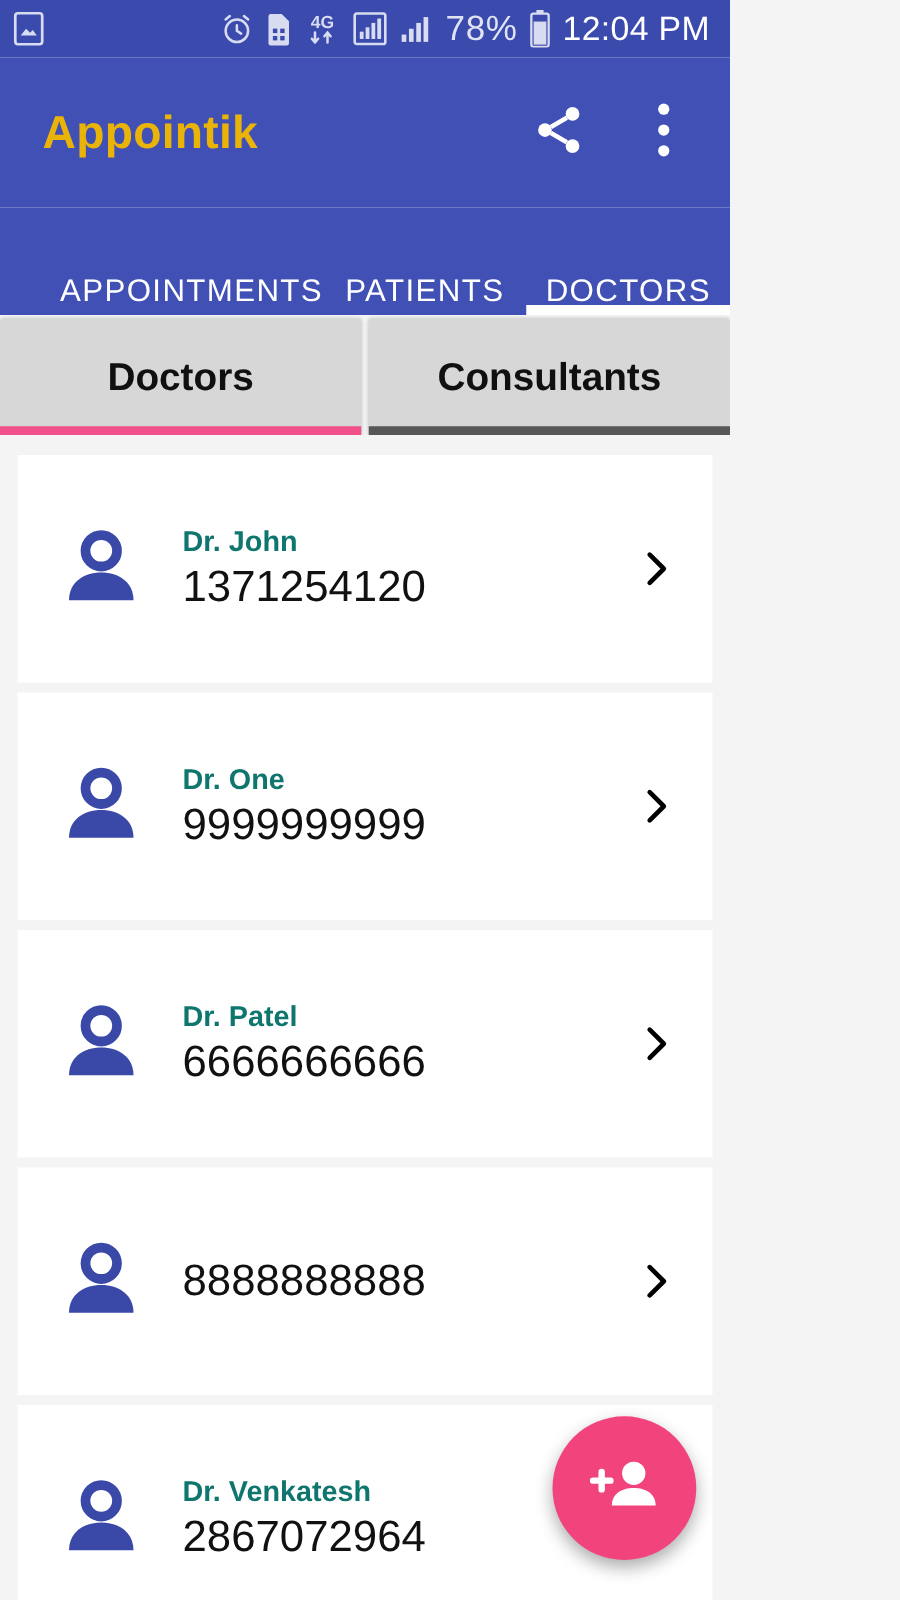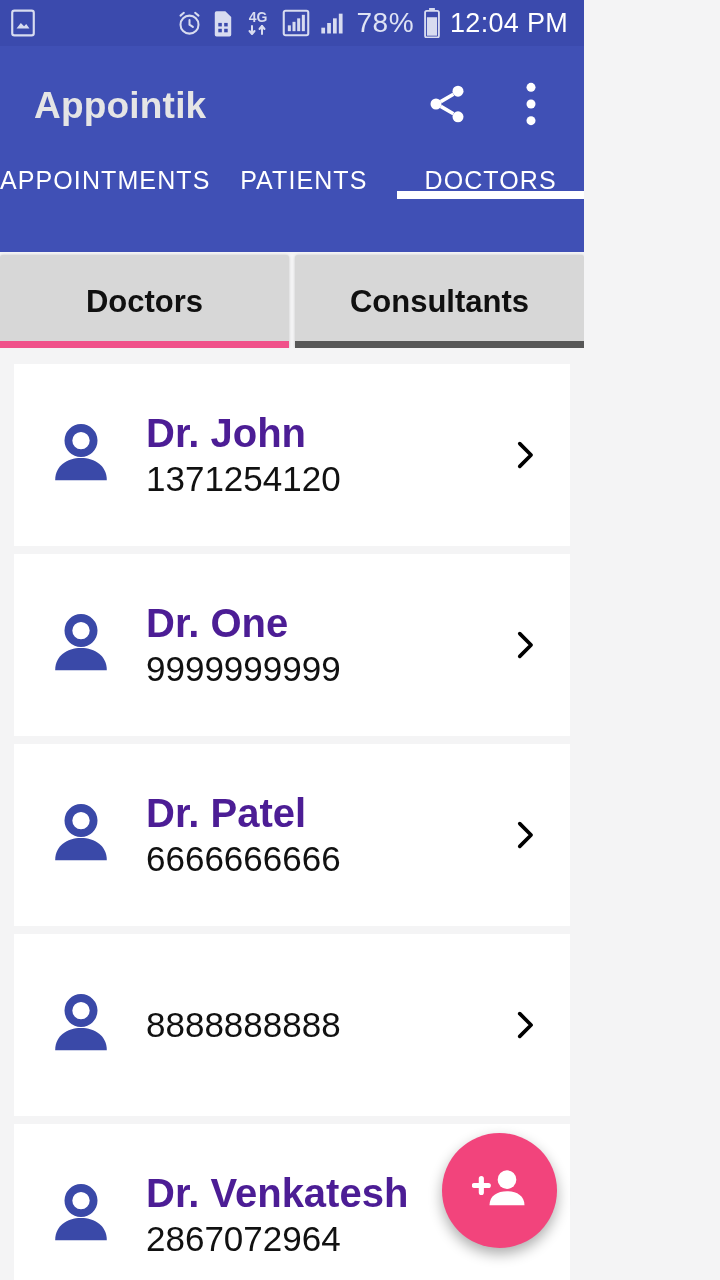--- a/index.html
+++ b/index.html
@@ -24,29 +24,29 @@
   .sb-text { font-size:28px; color:#dfe3f4; letter-spacing:.5px; }
   .sb-time { font-size:27px; color:#ffffff; letter-spacing:.3px; }
 
   
   .appbar {
     height:120px; background:#4050b5;
     display:flex; align-items:center;
     padding:0 24px 0 34px;
   }
   .app-title {
-    color:#e5e5e5; font-size:37px; font-weight:700; letter-spacing:.2px;
+    color:#eab308; font-size:37px; font-weight:700; letter-spacing:.2px;
   }
   .appbar-actions { margin-left:auto; display:flex; align-items:center; gap:26px; }
   .ab-btn { width:58px; height:58px; display:flex; align-items:center; justify-content:center; cursor:pointer; }
 
   
   .tabbar {
     height:86px; background:#4050b5;
-    display:flex; align-items:flex-start; position:relative;
+    display:flex; align-items:flex-end; position:relative;padding-left:48px;
   }
   .tab {
     flex:1; display:flex; align-items:center; justify-content:center;
     color:#ffffff; font-size:25px; letter-spacing:1.1px; font-weight:400;
     position:relative; cursor:pointer; padding-bottom:4px;
   }
   .tab.active::after {
     content:""; position:absolute; left:0; right:0; bottom:0;
     height:8px; background:#ffffff;
   }
@@ -71,21 +71,21 @@
   
   .list { position:absolute; left:0; right:0; top:348px; bottom:0; background:#f4f4f5; }
   .card {
     background:#ffffff; margin:0 14px 8px 14px; height:182px;
     display:flex; align-items:center; padding:0 24px 0 30px;
     position:relative;
   }
   .card.first { margin-top:16px; }
   .avatar { width:74px; flex:0 0 74px; display:flex; align-items:center; justify-content:center; }
   .card-text { margin-left:28px; display:flex; flex-direction:column; justify-content:center; gap:3px; }
-  .card-name { font-size:40px; font-weight:700; color:#4c1d95; line-height:1.15; }
+  .card-name { font-size:23px; font-weight:700; color:#0f766e; line-height:1.15; }
   .card-phone { font-size:35px; font-weight:400; color:#111111; line-height:1.15; }
   .chevron { margin-left:auto; width:44px; display:flex; align-items:center; justify-content:center; }
 
   
   .fab {
     position:absolute; right:27px; bottom:32px;
     width:115px; height:115px; border-radius:50%;
     background:#f2447c;
     display:flex; align-items:center; justify-content:center;
     box-shadow:0 6px 14px rgba(0,0,0,.33);

